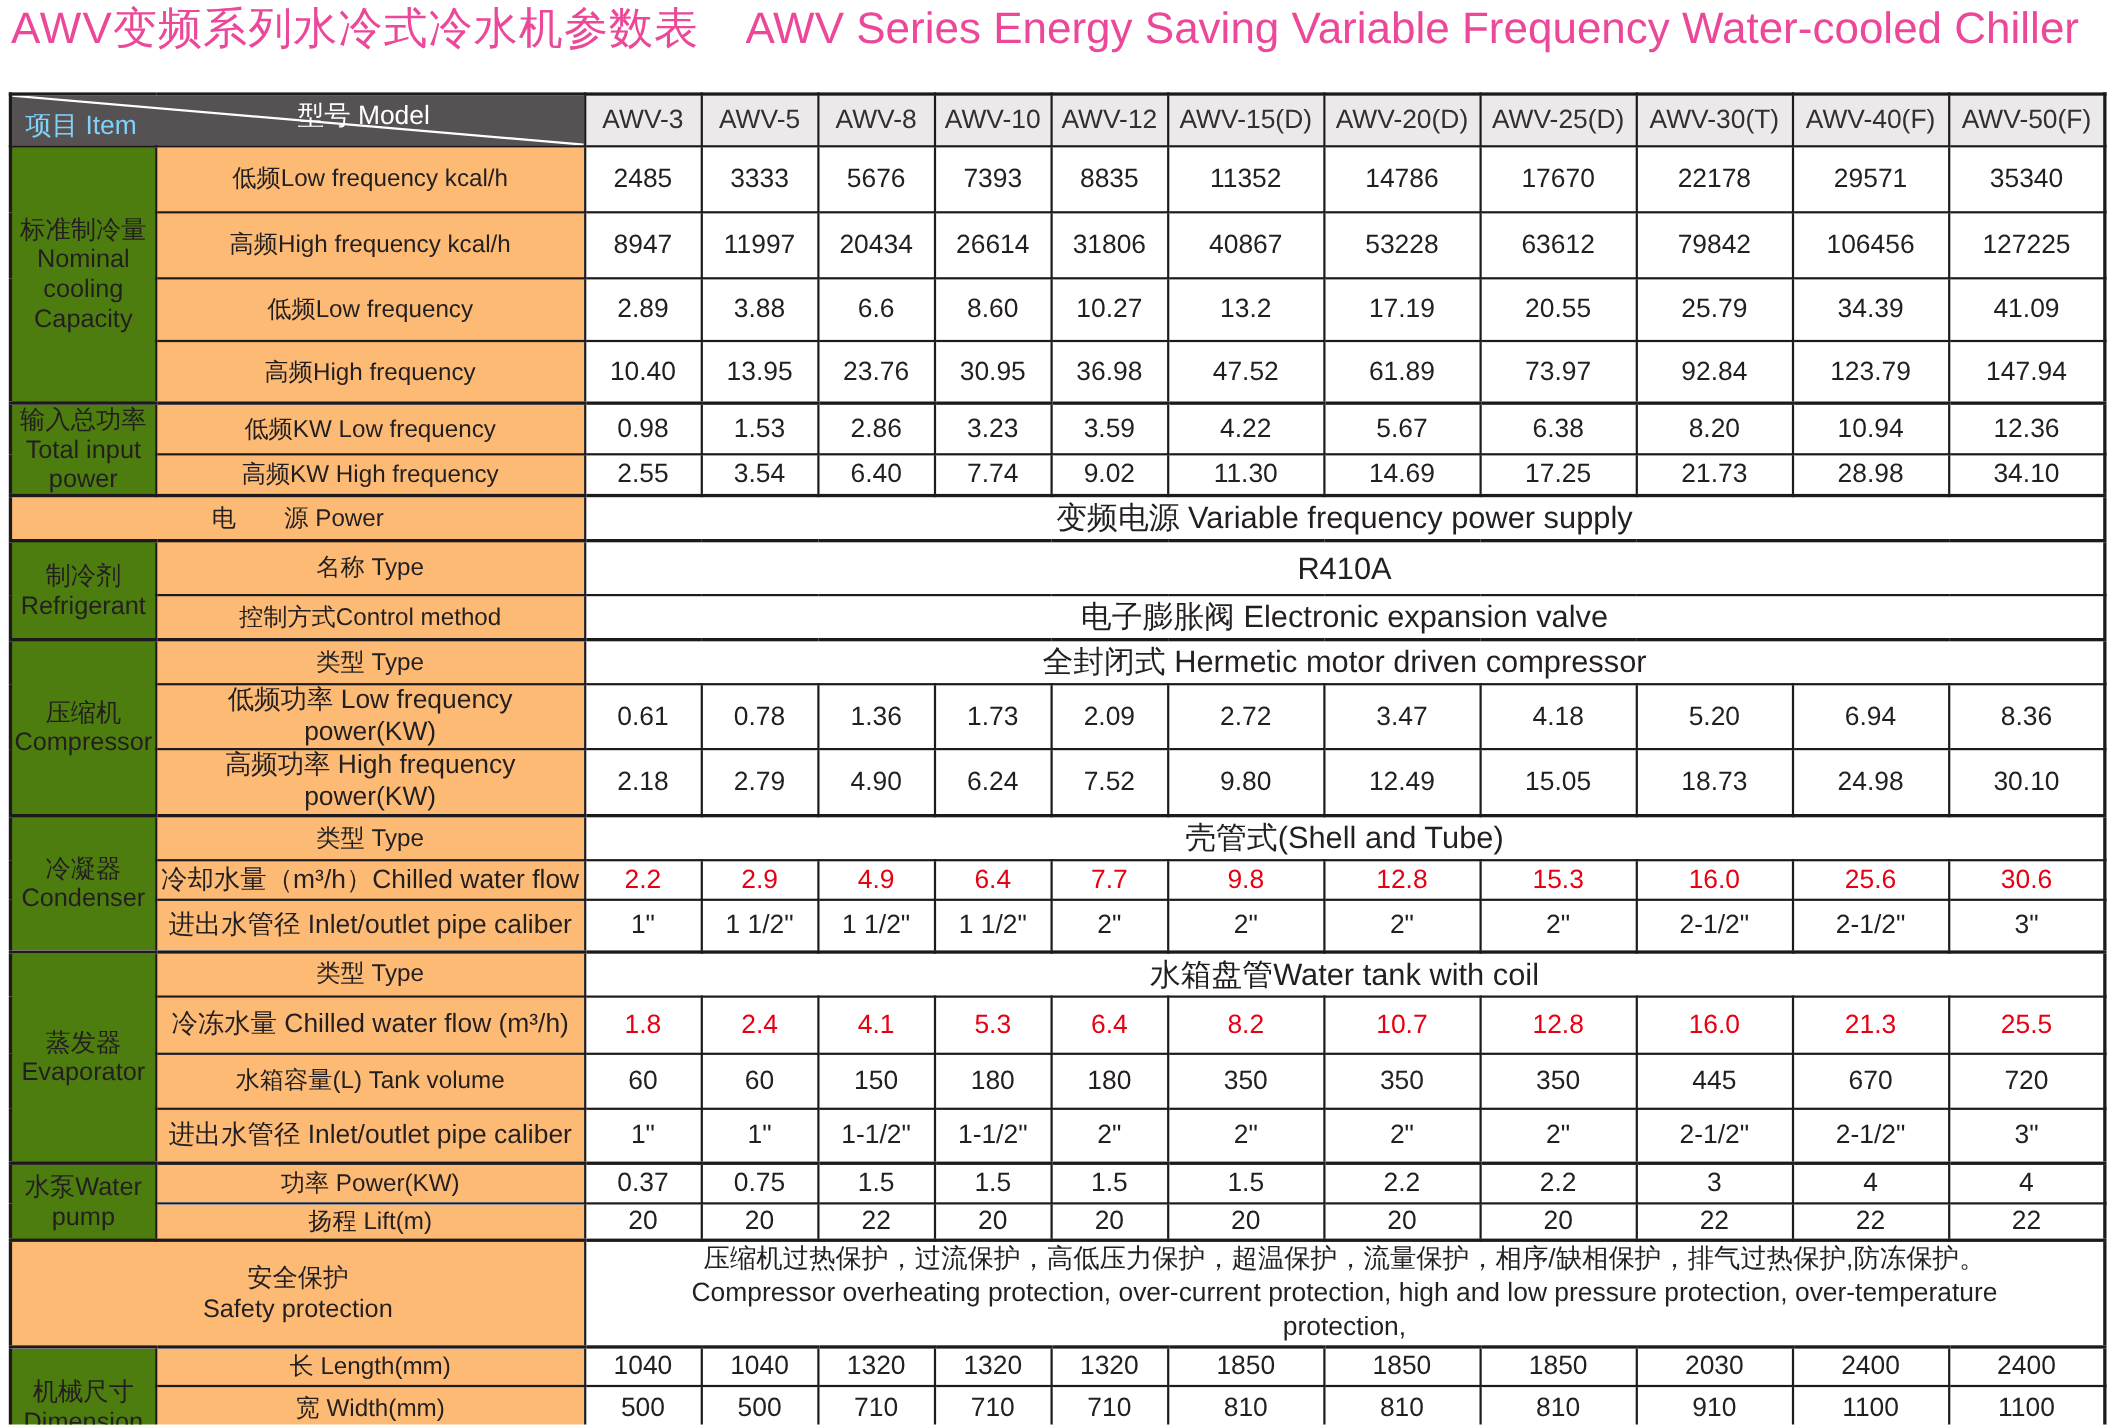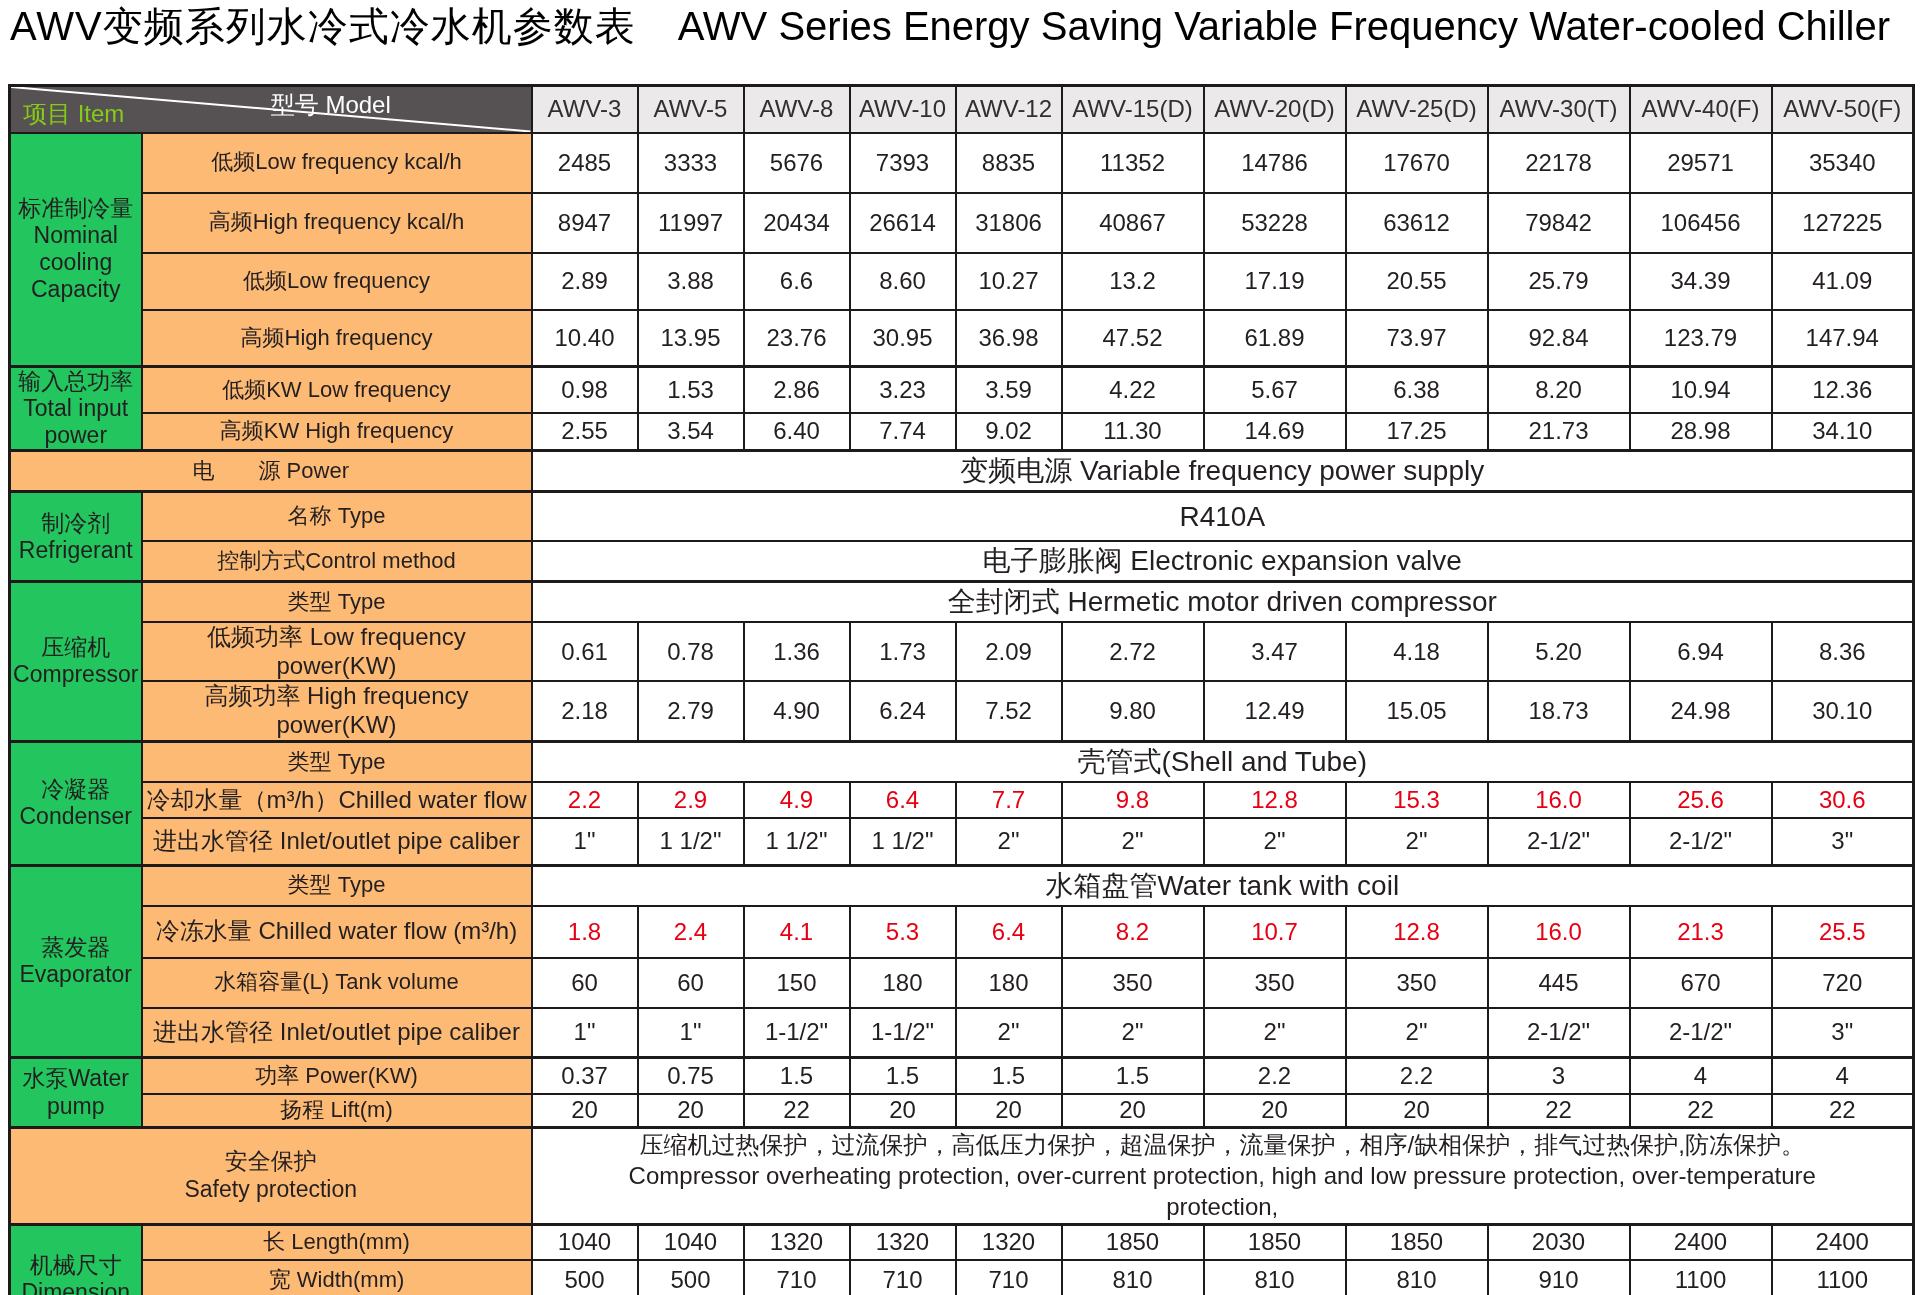--- a/index.html
+++ b/index.html
@@ -1,40 +1,40 @@
 <!DOCTYPE html>
 <html><head>
 <meta charset="utf-8">
 <style>
   html,body{margin:0;padding:0;background:#ffffff;}
   body{width:1920px;height:1295px;overflow:hidden;position:relative;
        font-family:"Liberation Sans","DejaVu Sans",sans-serif;color:#231f20;}
 
   .title{position:absolute;left:10px;top:0;height:52px;line-height:52px;
-         font-size:40px;color:#000000;white-space:nowrap;}
+         font-size:40px;color:#ec4899;white-space:nowrap;}
   .title .zh{letter-spacing:1px;}
   .title .en{margin-left:42px;letter-spacing:0;}
 
   table.spec{position:absolute;left:8px;top:84px;width:1904px;
              border-collapse:collapse;table-layout:fixed;
              border:3px solid #1d1a1b;}
   table.spec td,table.spec th{border:2px solid #1d1a1b;padding:0 2px;
              text-align:center;vertical-align:middle;font-weight:normal;
              overflow:hidden;}
   tr.sec>td,tr.sec>th{border-top:3px solid #1d1a1b;}
 
   th.corner{background:#565253;position:relative;padding:0;border-right:3px solid #1d1a1b;}
   th.corner svg{position:absolute;left:0;top:0;width:100%;height:100%;display:block;}
   th.corner .model-lab{position:absolute;top:2px;left:0;width:100%;text-align:center;
         padding-left:120px;box-sizing:border-box;color:#ffffff;font-size:24px;}
-  th.corner .item-lab{position:absolute;bottom:2px;left:12px;color:#84cc16;font-size:24px;}
+  th.corner .item-lab{position:absolute;bottom:2px;left:12px;color:#7dd3fc;font-size:24px;}
 
   th.model{background:#ebe9ea;color:#332e2f;font-size:24px;}
 
-  td.cat{background:#22c55e;font-size:23px;line-height:1.18;white-space:pre-line;
+  td.cat{background:#4d7c0f;font-size:23px;line-height:1.18;white-space:pre-line;
          word-break:break-word;}
   td.cat.weight-cat{font-size:19px;white-space:nowrap;}
   td.sub{background:#fdba74;font-size:22px;border-right:3px solid #1d1a1b;
          white-space:pre-line;line-height:1.2;}
   td.sub.sm{font-size:24px;}
   td.val{background:#ffffff;font-size:24px;}
   td.val.red{color:#e60012;}
   td.val.wide{font-size:28px;}
 
   td.safety-label{font-size:23px;}

